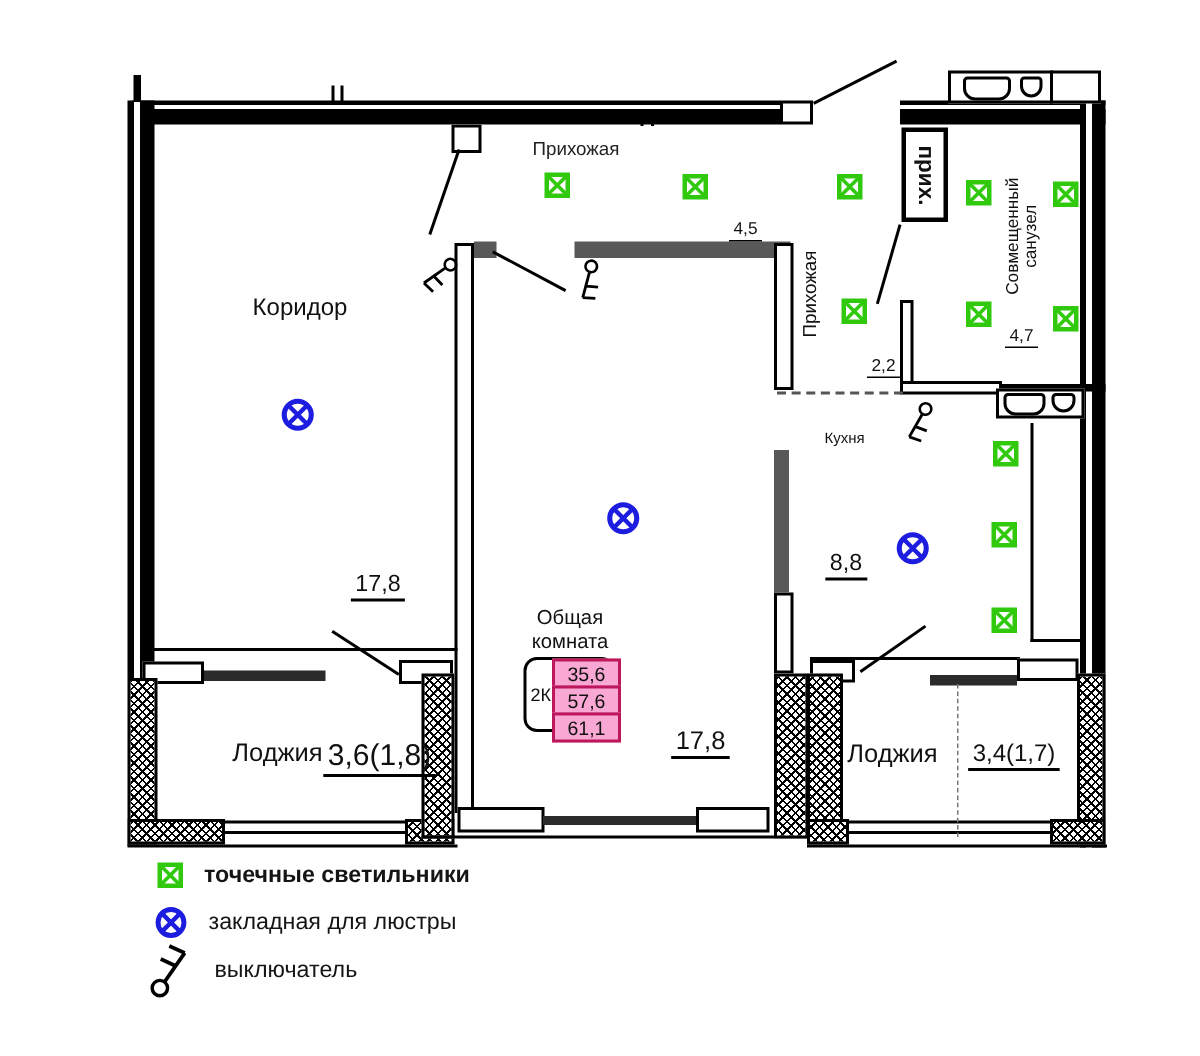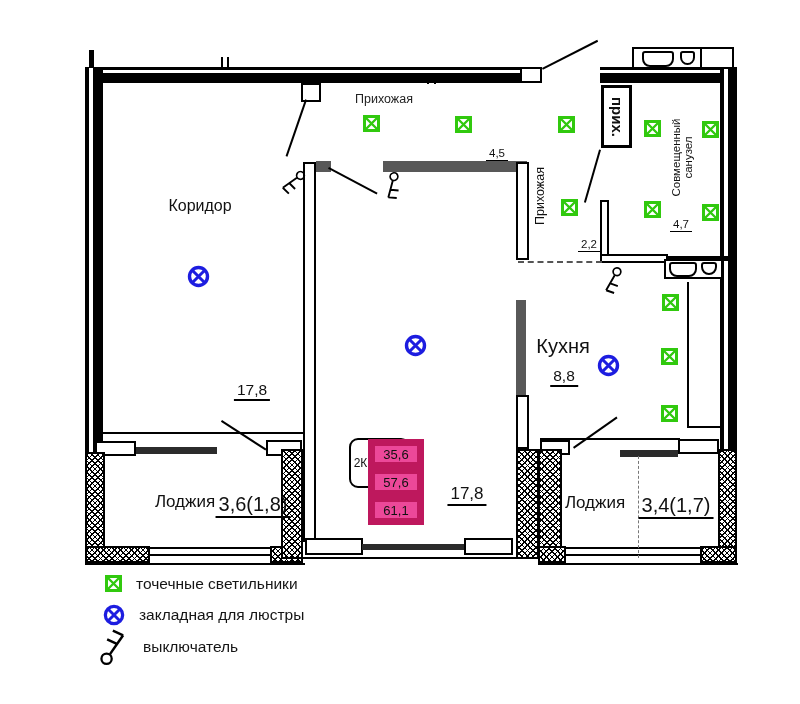--- a/index.html
+++ b/index.html
@@ -33,21 +33,21 @@
             display:flex;align-items:center;justify-content:center;font-weight:bold;font-size:17px;background:#fff;}
   .prihbox{position:absolute;left:601px;top:85px;width:31px;height:63px;border:3px solid #000;background:#fff;box-sizing:border-box;}
   .prihbox span{position:absolute;left:50%;top:50%;transform:translate(-50%,-50%) rotate(90deg);
                 font-weight:bold;font-size:15px;white-space:nowrap;}
   
   .apt-title{position:absolute;left:339px;top:404px;width:82px;text-align:center;font-size:13.5px;line-height:16px;}
   .apt-table{position:absolute;left:349px;top:438px;width:61px;height:50px;border:2px solid #000;
              border-radius:9px;background:#fff;box-sizing:border-box;}
   .apt-type{position:absolute;left:0;top:0;width:19px;height:100%;display:flex;align-items:center;justify-content:center;font-size:12px;}
   .apt-vals{position:absolute;left:17px;top:1px;}
-  .apt-val{width:42px;height:16px;border:7px solid #be185d;margin-top:-2px;background:#ec4899;font-size:13px;
+  .apt-val{width:42px;height:16px;border:2px solid #be185d;margin-top:-2px;background:#f9a8d4;font-size:13px;
            display:flex;align-items:center;justify-content:center;box-sizing:content-box;}
   
   .legend-row{position:absolute;display:flex;align-items:center;gap:13px;}
   .legend-row .txt{font-size:15.5px;color:#151515;}
   .icon-slot{display:flex;align-items:center;justify-content:center;}
   .sym{position:absolute;}
 </style>
 </head>
 <body>
 
@@ -135,38 +135,42 @@
   <div class="lbl" style="left:252px;top:381px;font-size:15.5px;"><span class="dim">17,8</span></div>
   <div class="lbl" style="left:384px;top:92px;font-size:12.5px;color:#222;">Прихожая</div>
   <div class="lbl small" style="left:497px;top:147px;"><span class="dim" style="border-bottom-width:1.5px;">4,5</span></div>
   <div class="vtext" style="left:501px;top:188px;width:80px;height:16px;font-size:12.5px;transform:rotate(-90deg);">Прихожая</div>
   <div class="lbl small" style="left:589px;top:238px;"><span class="dim" style="border-bottom-width:1.5px;">2,2</span></div>
   <div class="vtext" style="left:632px;top:145px;width:100px;height:25px;font-size:11.5px;line-height:12px;transform:rotate(-90deg);">
     <div>Совмещенный</div>
     <div>санузел</div>
   </div>
   <div class="lbl small" style="left:681px;top:218px;"><span class="dim" style="border-bottom-width:1.5px;">4,7</span></div>
-  <div class="lbl" style="left:563px;top:287px;font-size:20px;margin-top:48px;">Кухня</div>
+  <div class="lbl" style="left:563px;top:287px;font-size:10px;">Кухня</div>
   <div class="lbl" style="left:564px;top:367px;font-size:15.5px;"><span class="dim">8,8</span></div>
   <div class="lbl big" style="left:467px;top:484px;"><span class="dim">17,8</span></div>
   <div class="lbl big" style="left:185px;top:492px;">Лоджия</div>
   <div class="lbl" style="left:253px;top:493px;font-size:20px;"><span class="dim">3,6(1,8)</span></div>
   <div class="lbl big" style="left:595px;top:493px;">Лоджия</div>
-  <div class="lbl" style="left:676px;top:494px;font-size:20px;text-align:center;"><span class="dim">3,4(1,7)</span></div>
-
+  <div class="lbl" style="left:676px;top:494px;font-size:16px;text-align:center;"><span class="dim">3,4(1,7)</span></div>
+
+  <div class="apt-title">
+    <div>Общая</div>
+    <div>комната</div>
+  </div>
   <div class="apt-table">
     <div class="apt-type">2К</div>
     <div class="apt-vals">
       <div class="apt-val">35,6</div>
       <div class="apt-val">57,6</div>
       <div class="apt-val">61,1</div>
     </div>
   </div>
 
-  <div class="legend-row" style="left:104px;top:574px;">
+  <div class="legend-row" style="left:104px;top:574px;font-weight:bold;">
     <span class="icon-slot">
         <svg width="19" height="19" viewBox="0 0 19 19">
     <rect x="2.5" y="2.5" width="14" height="14" fill="none" stroke="#31c90e" stroke-width="3"></rect>
     <path d="M3.5 3.5 L15.5 15.5 M15.5 3.5 L3.5 15.5" stroke="#31c90e" stroke-width="2.4"></path>
         </svg>
       </span>
     <span class="txt">точечные светильники</span>
   </div>
   <div class="legend-row" style="left:98px;top:629px;">
     <span class="icon-slot">

